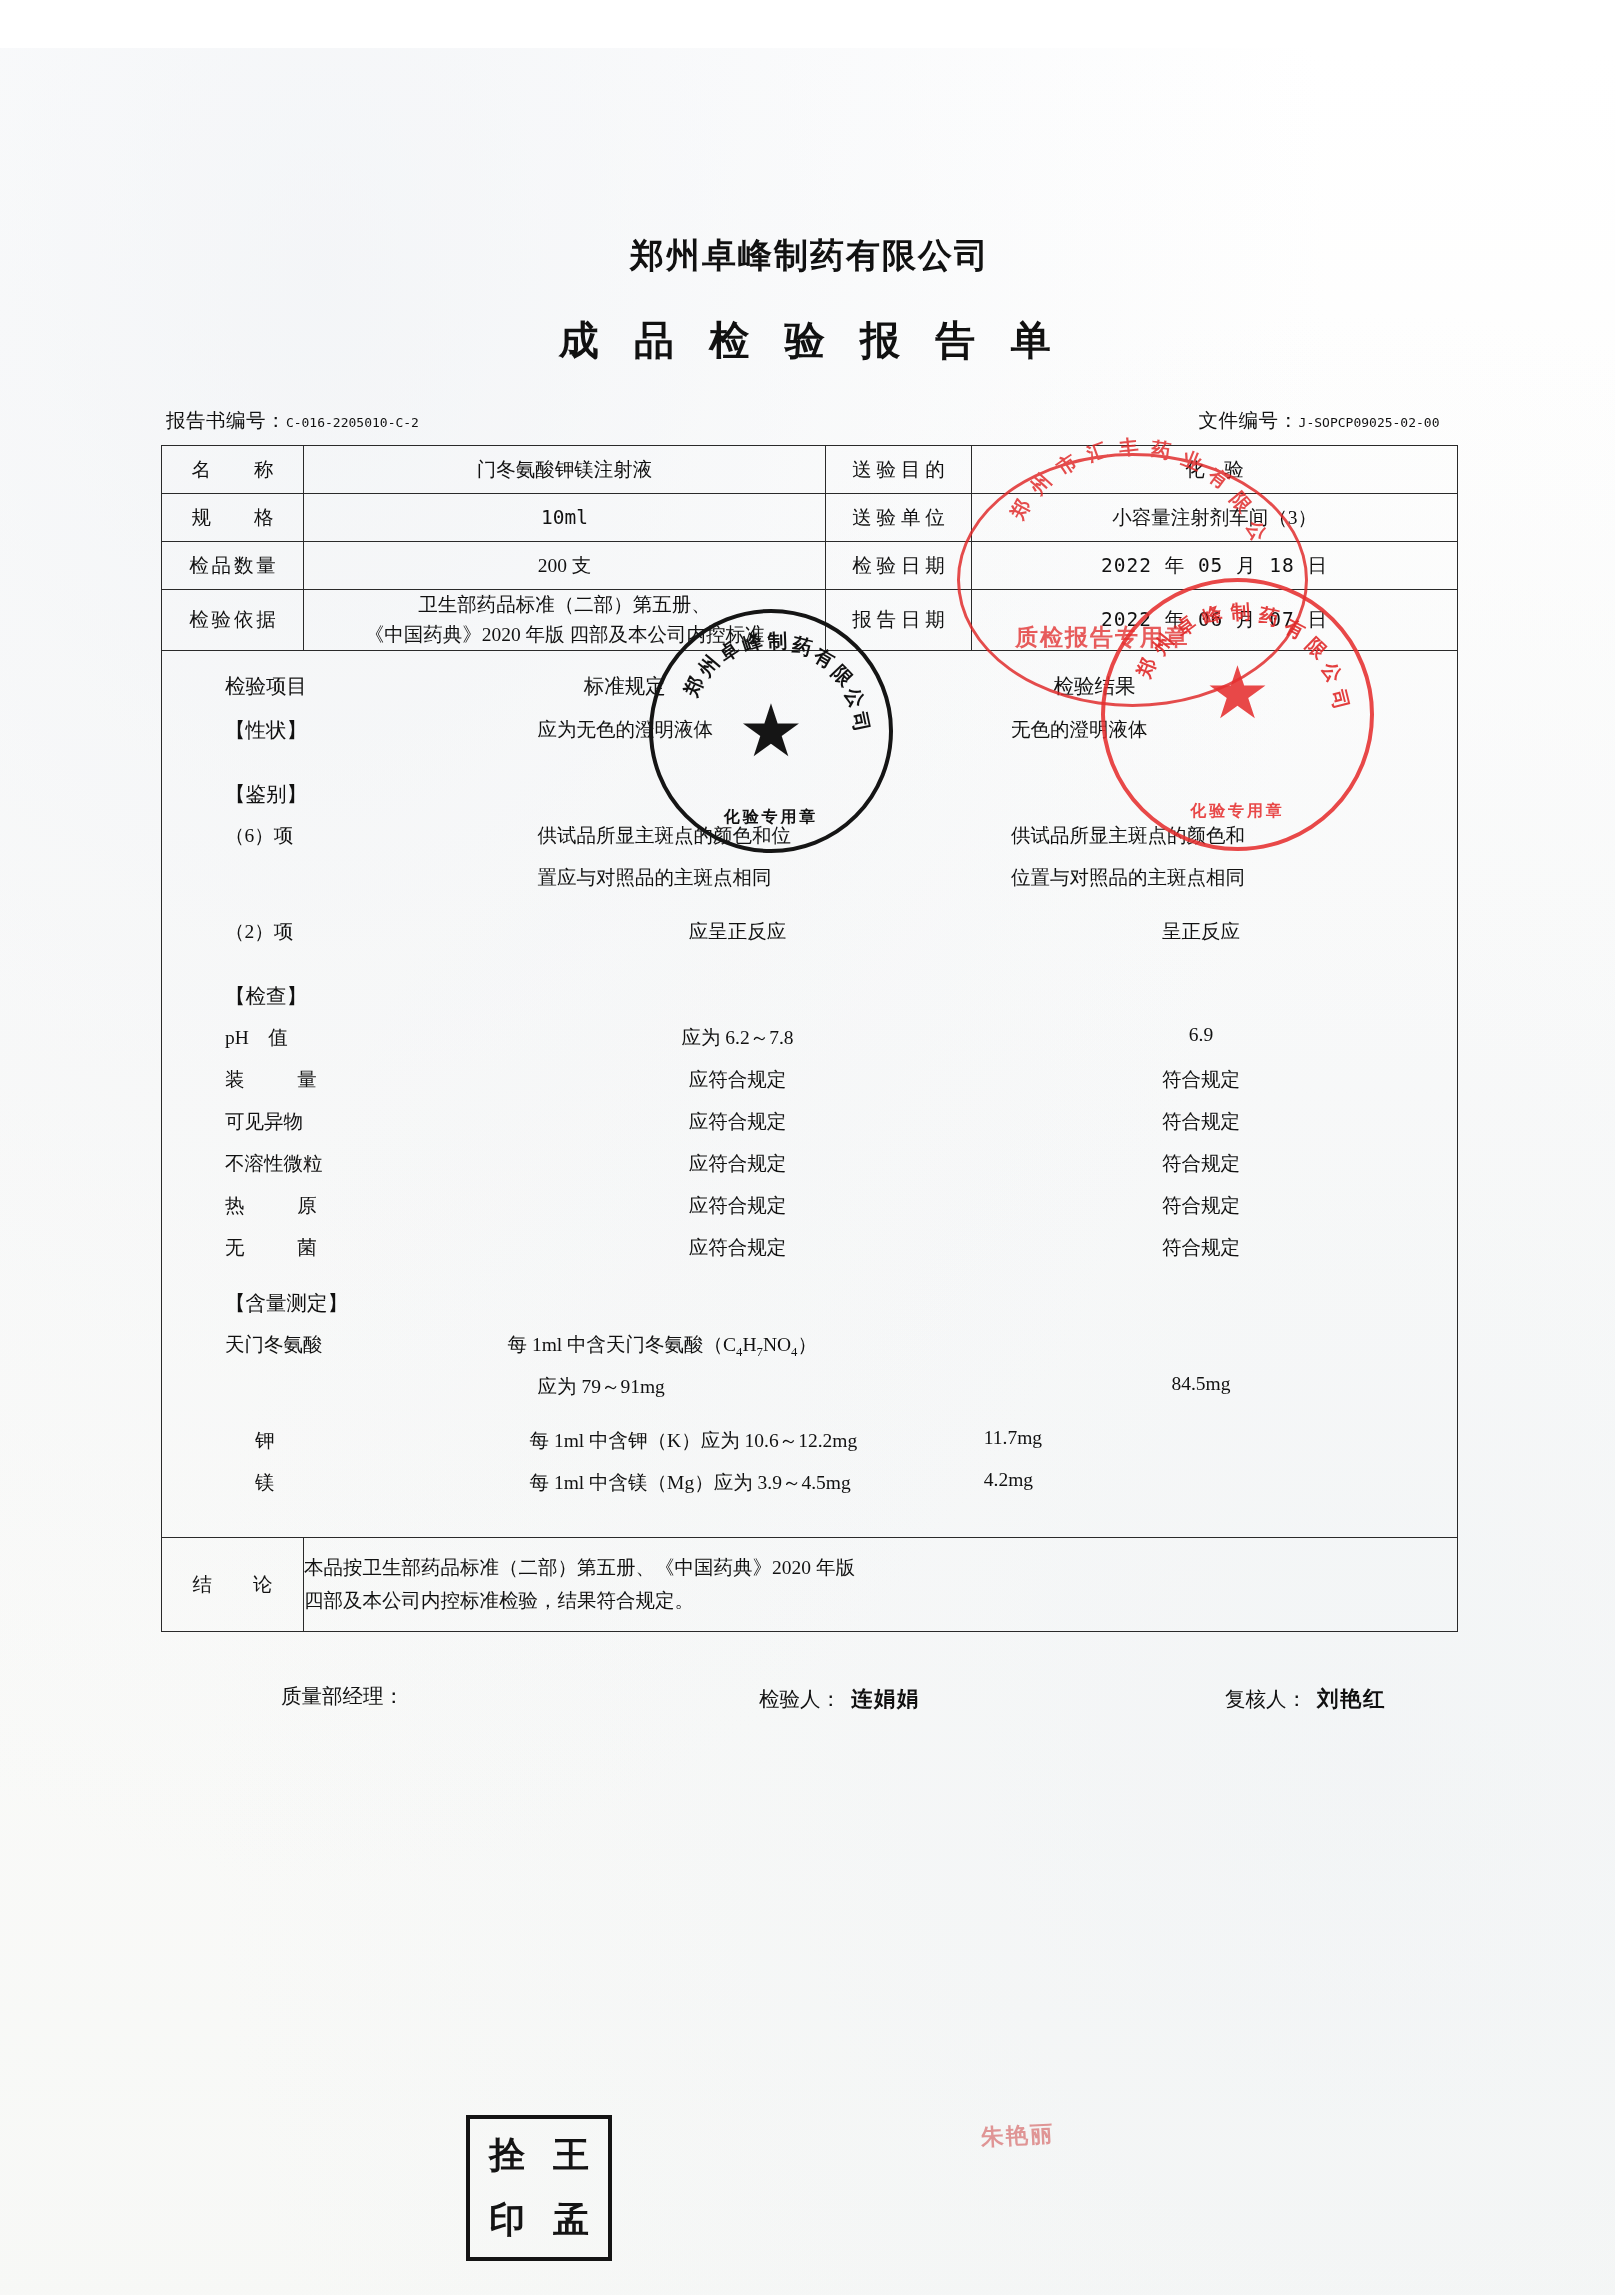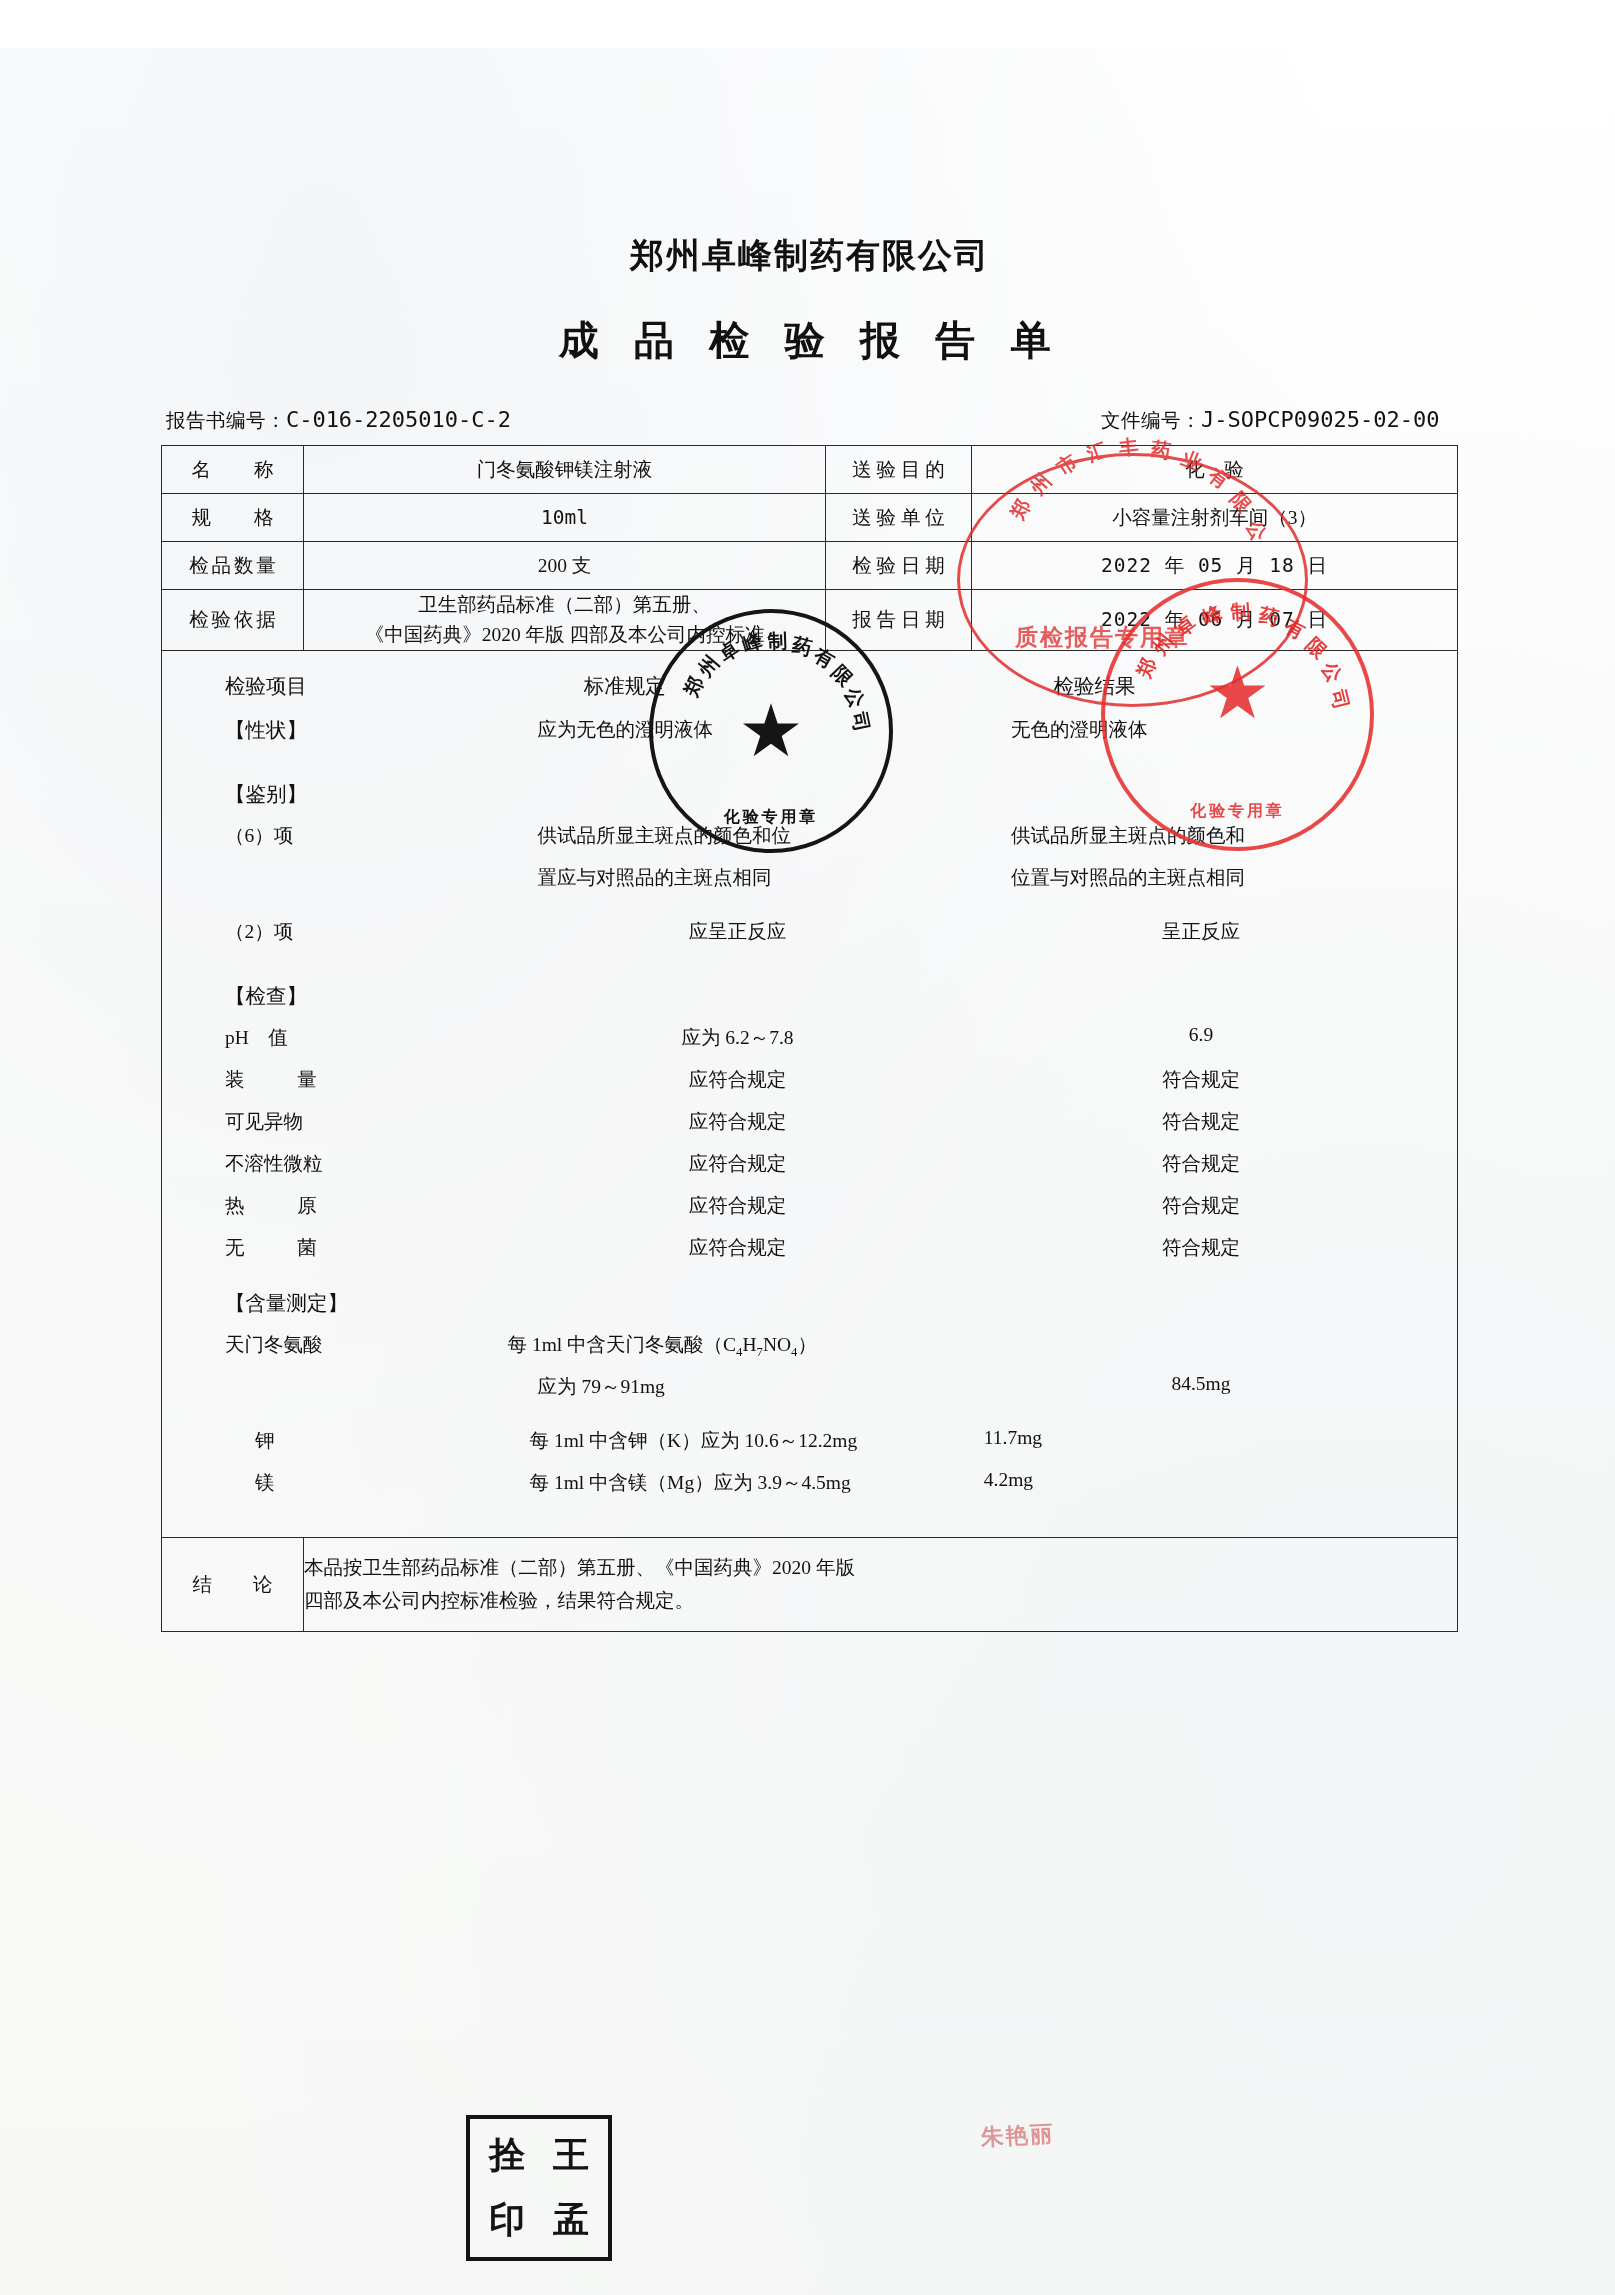--- a/index.html
+++ b/index.html
@@ -59,21 +59,21 @@
     justify-content: space-between;
     margin-top: 39px;
     font-size: 19.5px;
     padding: 0 19.5px 0 4.9px;
   }
   .num-row .label {
     letter-spacing: 0.5px;
   }
   .num-mono {
     font-family: "DejaVu Sans Mono", "Liberation Mono", monospace;
-    font-size: 22px;
+    font-size: 13px;
   }
 
   
   table.main {
     border-collapse: collapse;
     width: 1296px;
     margin-top: 10.7px;
     table-layout: fixed;
   }
   table.main td {
@@ -512,20 +512,33 @@
         <tr>
           <td class="concl-label">结　论</td>
           <td colspan="3" class="concl-text">
             <div>本品按卫生部药品标准（二部）第五册、《中国药典》2020 年版</div>
             <div>四部及本公司内控标准检验，结果符合规定。</div>
           </td>
         </tr>
       </tbody>
     </table>
 
+    <div class="sig-row">
+      <div class="sig sig-qa">
+        <span>质量部经理：</span>
+      </div>
+      <div class="sig sig-insp">
+        <span>检验人：</span>
+        <span class="hand hand-box">连娟娟</span>
+      </div>
+      <div class="sig sig-rev">
+        <span>复核人：</span>
+        <span class="hand hand-box">刘艳红</span>
+      </div>
+    </div>
 
   </div>
 
   <div class="stamp seal-round-black">
     <div class="ring"></div>
     <div class="star">★</div>
     <div class="curve-text">
       <span style="transform: rotate(-66deg) translate(0,-102px) rotate(0deg);">郑</span>
       <span style="transform: rotate(-50deg) translate(0,-103px);">州</span>
       <span style="transform: rotate(-34deg) translate(0,-103px);">卓</span>

